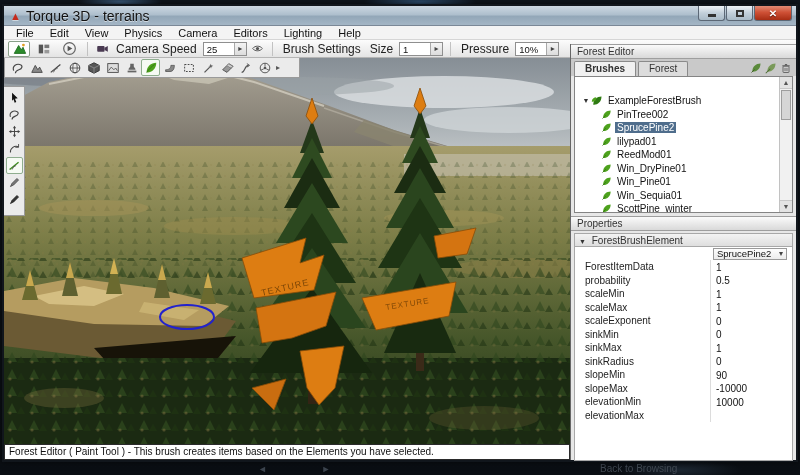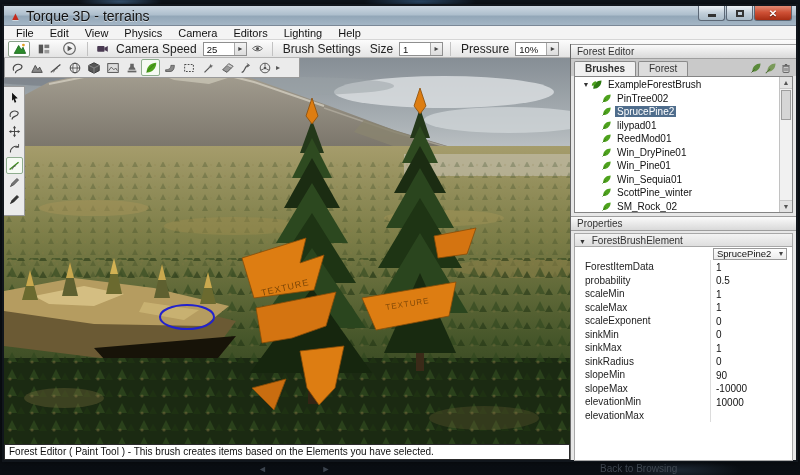--- a/index.html
+++ b/index.html
@@ -69,21 +69,21 @@
   .panel { position:absolute; left:566px; top:38px; width:226px; height:416px;
     background:#e7e7e7; border-left:1px solid #666; font-size:10px; color:#222; }
   .hdrbar { height:15px; background:linear-gradient(#fafafa,#d9d9d9); border:1px solid #9e9e9e;
     border-left:none; border-right:none; line-height:14px; padding-left:6px; color:#333; }
   .tabrow { height:17px; background:#c9c9c9; display:flex; align-items:flex-end; padding:0 3px; position:relative; }
   .tab { font-size:10px; padding:1px 10px 2px; border:1px solid #8a8a8a; border-bottom:none;
     background:#dcdcdc; color:#333; border-radius:2px 2px 0 0; margin-right:2px; }
   .tab.active { background:#f1f1f1; font-weight:bold; }
   .tabicons { position:absolute; right:4px; top:3px; display:flex; gap:3px; }
 
-  .treelist { margin:0 3px; height:137px; background:#fff; border:1px solid #848484; position:relative; overflow:hidden; padding-top:1px; }
+  .treelist { margin:0 3px; height:137px; background:#fff; border:1px solid #848484; position:relative; overflow:hidden; padding-top:17px; }
   .trow { height:13.5px; display:flex; align-items:center; }
   .trow .exp { font-size:7px; color:#333; width:10px; text-align:center; }
   .trow .lbl { padding:0 2px; color:#111; }
   .trow.sel .lbl { background:#4f6d8c; color:#fff; }
   .trow svg { margin-right:3px; flex:none; }
   .indent1 { padding-left:6px; } .indent2 { padding-left:26px; }
   .vscroll { position:absolute; right:0; top:0; bottom:0; width:13px; background:#f1f1f1; border-left:1px solid #c2c2c2; }
   .vscroll .arr { height:12px; font-size:7px; color:#555; text-align:center; line-height:12px; background:#e3e3e3; border-bottom:1px solid #c8c8c8; }
   .vscroll .arr.dn { position:absolute; bottom:0; left:0; right:0; border-top:1px solid #c8c8c8; border-bottom:none; }
   .vscroll .thumb { position:absolute; left:1px; right:1px; top:13px; height:30px; background:#d6d6d6; border:1px solid #9e9e9e; }

